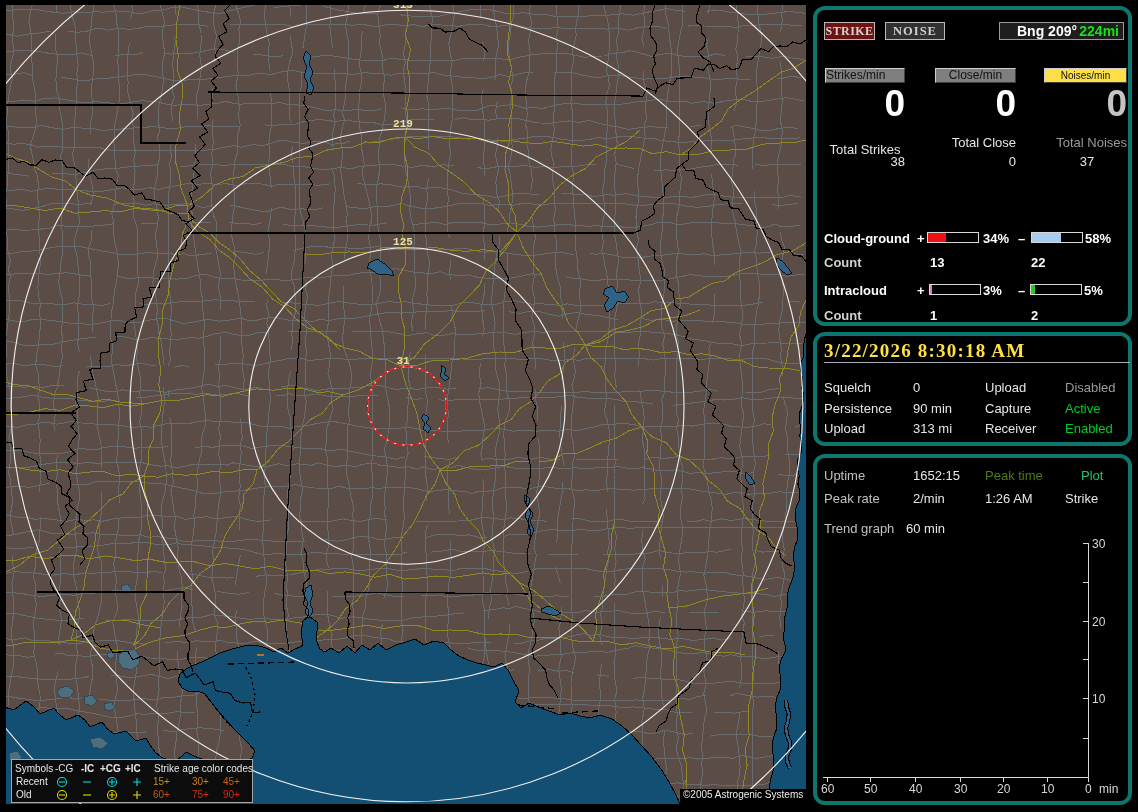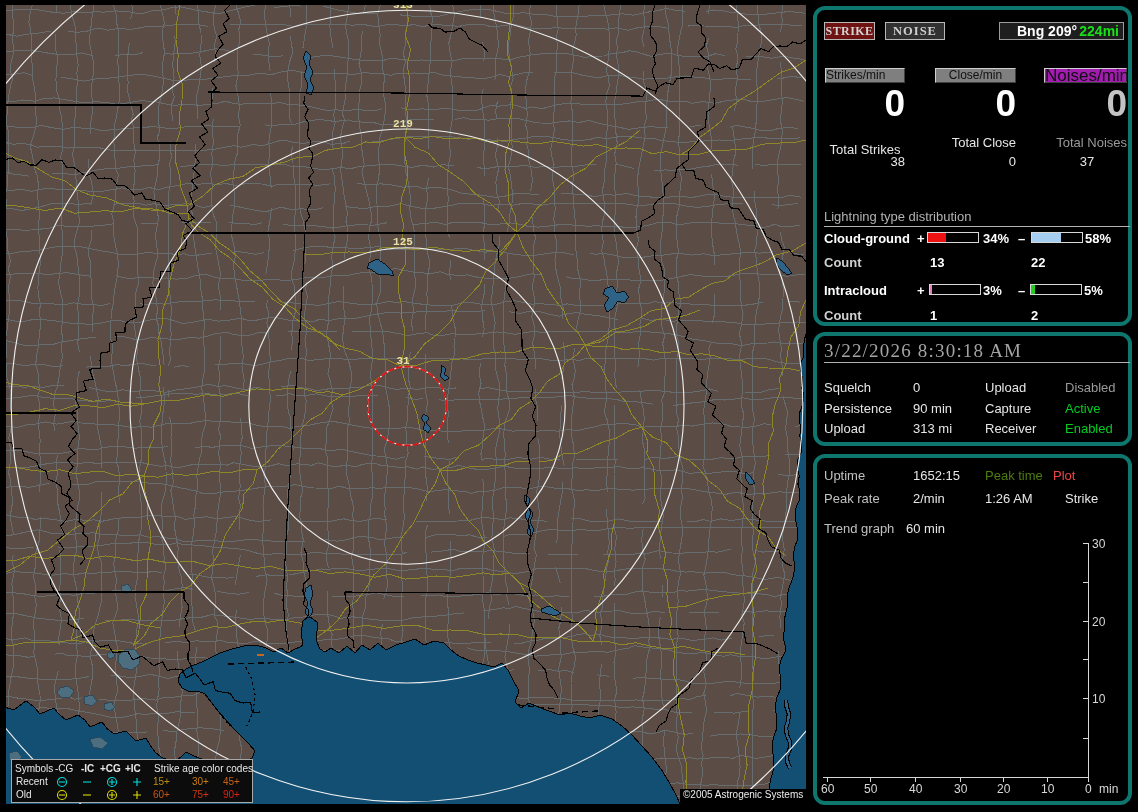--- a/index.html
+++ b/index.html
@@ -82,31 +82,30 @@
 </div>
 <div style="position:absolute;left:674px;top:784px;width:126px;height:15px;background:#000;color:#ececec;font-size:10px;padding-left:3px;white-space:nowrap">©2005 Astrogenic Systems</div>
 </div>
 
 <div class="panel" style="left:813px;top:6px;width:319px;height:320px">
  <div class="t" style="left:7px;top:12px;width:51px;height:18px;background:#6e1212;border:1px solid #b8b8b8;color:#d4d4d4;font-family:'Liberation Serif',serif;font-weight:bold;font-size:12px;text-align:center;line-height:16px;letter-spacing:0.4px">STRIKE</div>
  <div class="t" style="left:68px;top:12px;width:60px;height:18px;background:#313131;border:1px solid #b8b8b8;color:#cfcfcf;font-family:'Liberation Serif',serif;font-weight:bold;font-size:12.5px;text-align:center;line-height:16px;letter-spacing:1px">NOISE</div>
  <div class="t" style="left:182px;top:12px;width:125px;height:18px;background:#1e1e1e;border:1px solid #9a9a9a;font-weight:bold;font-size:14px;line-height:16px"><span style="color:#fff;padding-left:17px">Bng 209°</span><span style="color:#18e018;float:right;padding-right:4px">224mi</span></div>
  <div class="t" style="left:8px;top:58px;width:80px;height:15px;background:#7f7f7f;border:1px solid;border-color:#cfcfcf #3f3f3f #3f3f3f #cfcfcf;color:#101010;font-size:12px;line-height:13px">Strikes/min</div>
  <div class="t" style="left:118px;top:58px;width:81px;height:15px;background:#7f7f7f;border:1px solid;border-color:#cfcfcf #3f3f3f #3f3f3f #cfcfcf;color:#101010;font-size:12px;text-align:center;line-height:13px">Close/min</div>
- <div class="t" style="left:227px;top:58px;width:83px;height:15px;background:#a21caf;border:1px solid;border-color:#cfcfcf #3f3f3f #3f3f3f #cfcfcf;color:#101010;font-size:17px;text-align:center;line-height:13px">Noises/min</div>
+ <div class="t" style="left:227px;top:58px;width:83px;height:15px;background:#fde047;border:1px solid;border-color:#cfcfcf #3f3f3f #3f3f3f #cfcfcf;color:#101010;font-size:10px;text-align:center;line-height:13px">Noises/min</div>
  <div class="t" style="left:8px;top:76px;width:80px;color:#fff;font-size:37px;font-weight:bold;text-align:right;line-height:35px">0</div>
  <div class="t" style="left:119px;top:76px;width:80px;color:#fff;font-size:37px;font-weight:bold;text-align:right;line-height:35px">0</div>
  <div class="t" style="left:230px;top:76px;width:80px;color:#c4c4c4;font-size:37px;font-weight:bold;text-align:right;line-height:35px">0</div>
  <div class="t lbl" style="left:8px;top:132px;width:80px;text-align:center">Total Strikes</div>
  <div class="t lbl" style="left:119px;top:125px;width:80px;text-align:right">Total Close</div>
  <div class="t lbl gry" style="left:230px;top:125px;width:80px;text-align:right">Total Noises</div>
  <div class="t lbl" style="left:8px;top:144px;width:80px;text-align:right">38</div>
  <div class="t lbl" style="left:119px;top:144px;width:80px;text-align:right">0</div>
  <div class="t lbl" style="left:230px;top:144px;width:80px;text-align:center">37</div>
- <div class="t" style="left:7px;top:199px;width:306px;color:#b2b2b2;font-size:13px;border-bottom:1px solid #b2b2b2;padding-bottom:2px">Lightning type distribution</div>
  <div class="t b" style="left:7px;top:221px">Cloud-ground</div>
  <div class="t b" style="left:100px;top:221px">+</div>
  <div class="bar" style="left:110px;top:222px">
       <div style="width:35%;background:#ee1111"></div>
     </div>
  <div class="t b" style="left:166px;top:221px">34%</div>
  <div class="t b" style="left:201px;top:221px">–</div>
  <div class="bar" style="left:214px;top:222px">
       <div style="width:58%;background:#a5cdf0"></div>
     </div>
@@ -124,41 +123,41 @@
  <div class="bar" style="left:213px;top:274px">
       <div style="width:8%;background:#22cc22"></div>
     </div>
  <div class="t b" style="left:267px;top:273px">5%</div>
  <div class="t b" style="left:7px;top:298px;color:#d0d0d0">Count</div>
  <div class="t b" style="left:113px;top:298px">1</div>
  <div class="t b" style="left:214px;top:298px">2</div>
 </div>
 
 <div class="panel" style="left:813px;top:332px;width:319px;height:114px">
- <div class="t" style="left:7px;top:4px;color:#a3a3a3;font-size:19px;font-weight:normal;letter-spacing:1.2px;font-family:'Liberation Serif',serif">3/22/2026 8:30:18 AM</div>
+ <div class="t" style="left:7px;top:4px;color:#fde047;font-size:19px;font-weight:bold;letter-spacing:1.2px;font-family:'Liberation Serif',serif">3/22/2026 8:30:18 AM</div>
  <div class="t" style="left:7px;top:26px;width:306px;border-bottom:1px solid #b0b0b0"></div>
  <div class="t lbl" style="left:7px;top:44px">Squelch</div>
     <div class="t lbl" style="left:96px;top:44px">0</div>
  <div class="t lbl" style="left:168px;top:44px">Upload</div>
     <div class="t lbl gry" style="left:248px;top:44px">Disabled</div>
  <div class="t lbl" style="left:7px;top:65px">Persistence</div>
     <div class="t lbl" style="left:96px;top:65px">90 min</div>
  <div class="t lbl" style="left:168px;top:65px">Capture</div>
     <div class="t lbl grn" style="left:248px;top:65px">Active</div>
  <div class="t lbl" style="left:7px;top:85px">Upload</div>
     <div class="t lbl" style="left:96px;top:85px">313 mi</div>
  <div class="t lbl" style="left:168px;top:85px">Receiver</div>
     <div class="t lbl grn" style="left:248px;top:85px">Enabled</div>
 </div>
 
 <div class="panel" style="left:813px;top:454px;width:319px;height:351px">
  <div class="t lbl" style="left:7px;top:10px;color:#c0c0c0">Uptime</div>
     <div class="t lbl" style="left:96px;top:10px">1652:15</div>
  <div class="t lbl" style="left:168px;top:10px;color:#4d7c0f">Peak time</div>
-    <div class="t lbl" style="left:236px;top:10px;color:#ef4444">Plot</div>
+    <div class="t lbl" style="left:264px;top:10px;color:#22c55e">Plot</div>
  <div class="t lbl" style="left:7px;top:33px;color:#c0c0c0">Peak rate</div>
     <div class="t lbl" style="left:96px;top:33px">2/min</div>
  <div class="t lbl" style="left:168px;top:33px">1:26 AM</div>
     <div class="t lbl" style="left:248px;top:33px">Strike</div>
  <div class="t lbl" style="left:7px;top:63px;color:#c0c0c0">Trend graph</div>
     <div class="t lbl" style="left:89px;top:63px">60 min</div>
 </div>
 <svg class="t" style="left:813px;top:534px" width="325" height="278">
   <g stroke="#d8d8d8" stroke-width="1" fill="none">
    <path d="M275.5 9 V243"></path>

